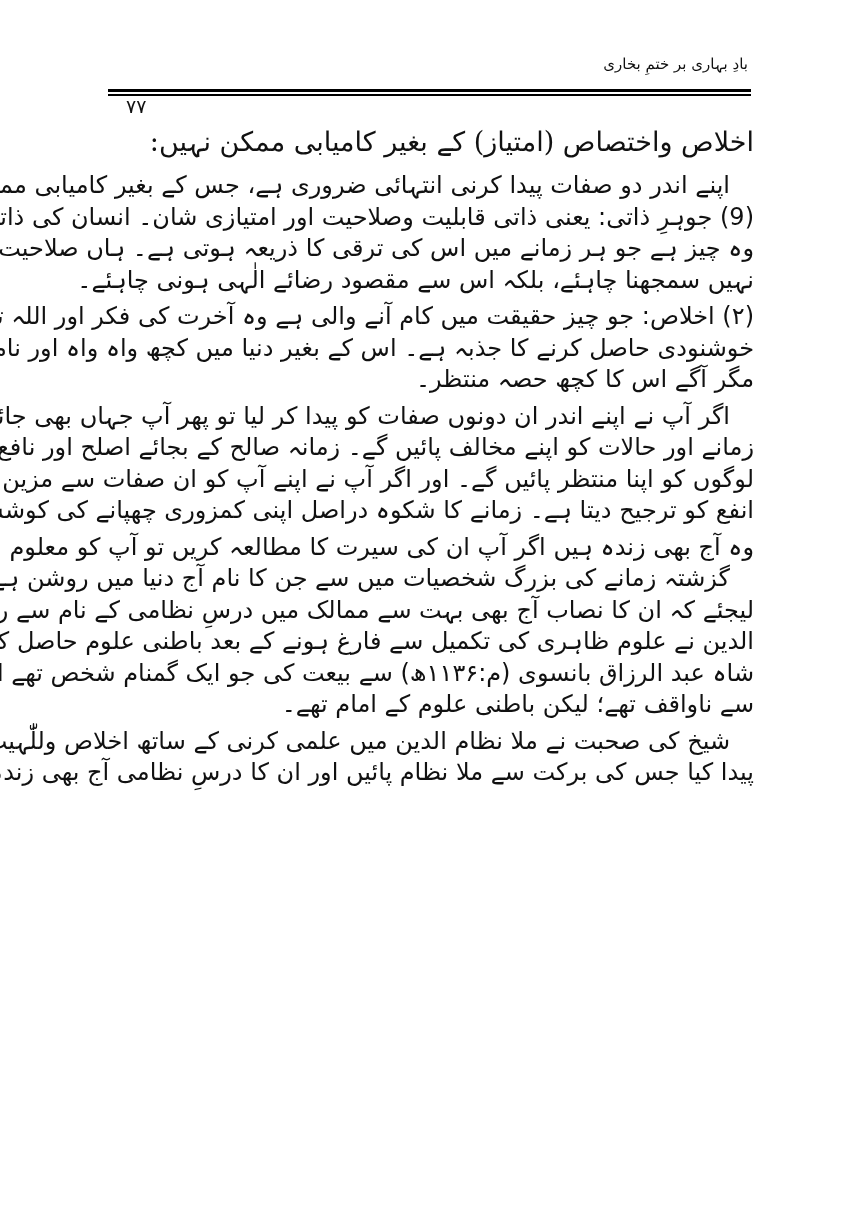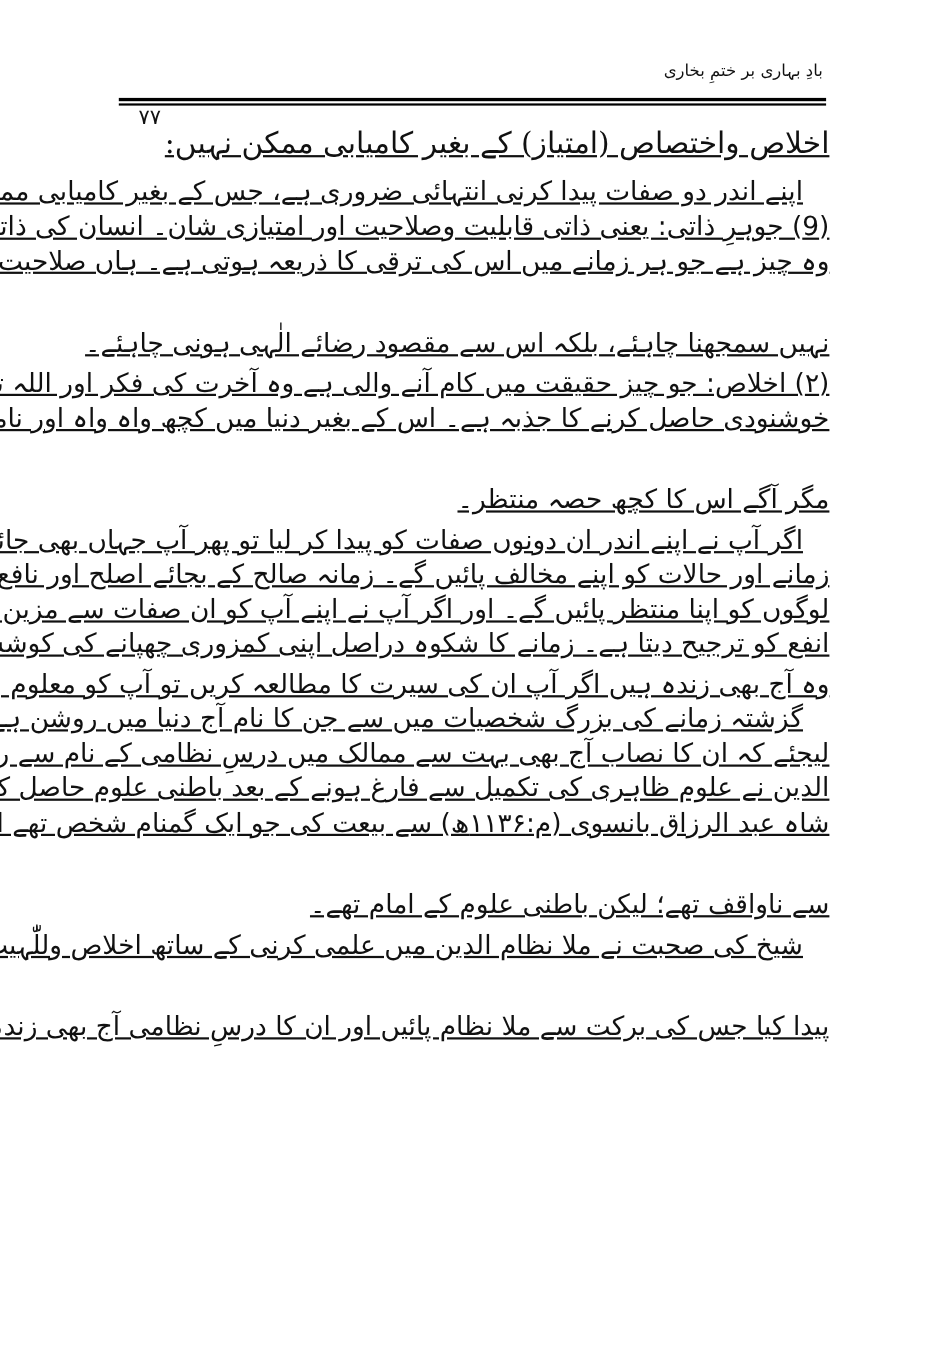--- a/index.html
+++ b/index.html
@@ -6,27 +6,27 @@
   body { width: 865px; height: 1224px; position: relative; overflow: hidden;
          font-family: "DejaVu Sans", sans-serif; color: #111; }
   .page { position: absolute; left: 0; top: 0; width: 865px; height: 1224px; }
   .hdr { position: absolute; top: 55px; left: 108px; width: 640px; height: 30px; }
   .hdr-title { position: absolute; right: 0; top: 0; font-size: 15px; direction: rtl;
                font-family: "DejaVu Serif", serif; }
   .hdr-num { position: absolute; left: 18px; top: 2px; font-size: 19px;
              font-family: "DejaVu Serif", serif; margin-top: 38px; }
   .rule1 { position: absolute; top: 89px; left: 108px; width: 643px; height: 3px; background: #000; }
   .rule2 { position: absolute; top: 94px; left: 108px; width: 643px; height: 2px; background: #000; }
-  .content { position: absolute; top: 103px; left: 106px; width: 648px; direction: rtl;
-             text-align: justify; text-decoration: underline; }
+  .content { position: absolute; top: 114px; left: 106px; width: 648px; direction: rtl;
+             text-align: justify; }
   .heading { font-size: 27px; line-height: 56px; margin: 0; text-align: right;
              font-family: "DejaVu Serif", serif; font-weight: normal; }
   .line { font-size: 24px; line-height: 31.5px; white-space: nowrap; text-align: justify;
           text-align-last: justify; }
-  .line.last { text-align-last: right; margin-top: 43px; }
+  .line.last { text-align-last: right; }
   .indent { padding-right: 24px; }
   .para { margin-bottom: 5px; }
 </style>
 </head>
 <body>
 
 <div class="page">
   <div class="hdr">
     <span class="hdr-title">بادِ بہاری بر ختمِ بخاری</span>
     <span class="hdr-num">۷۷</span>

